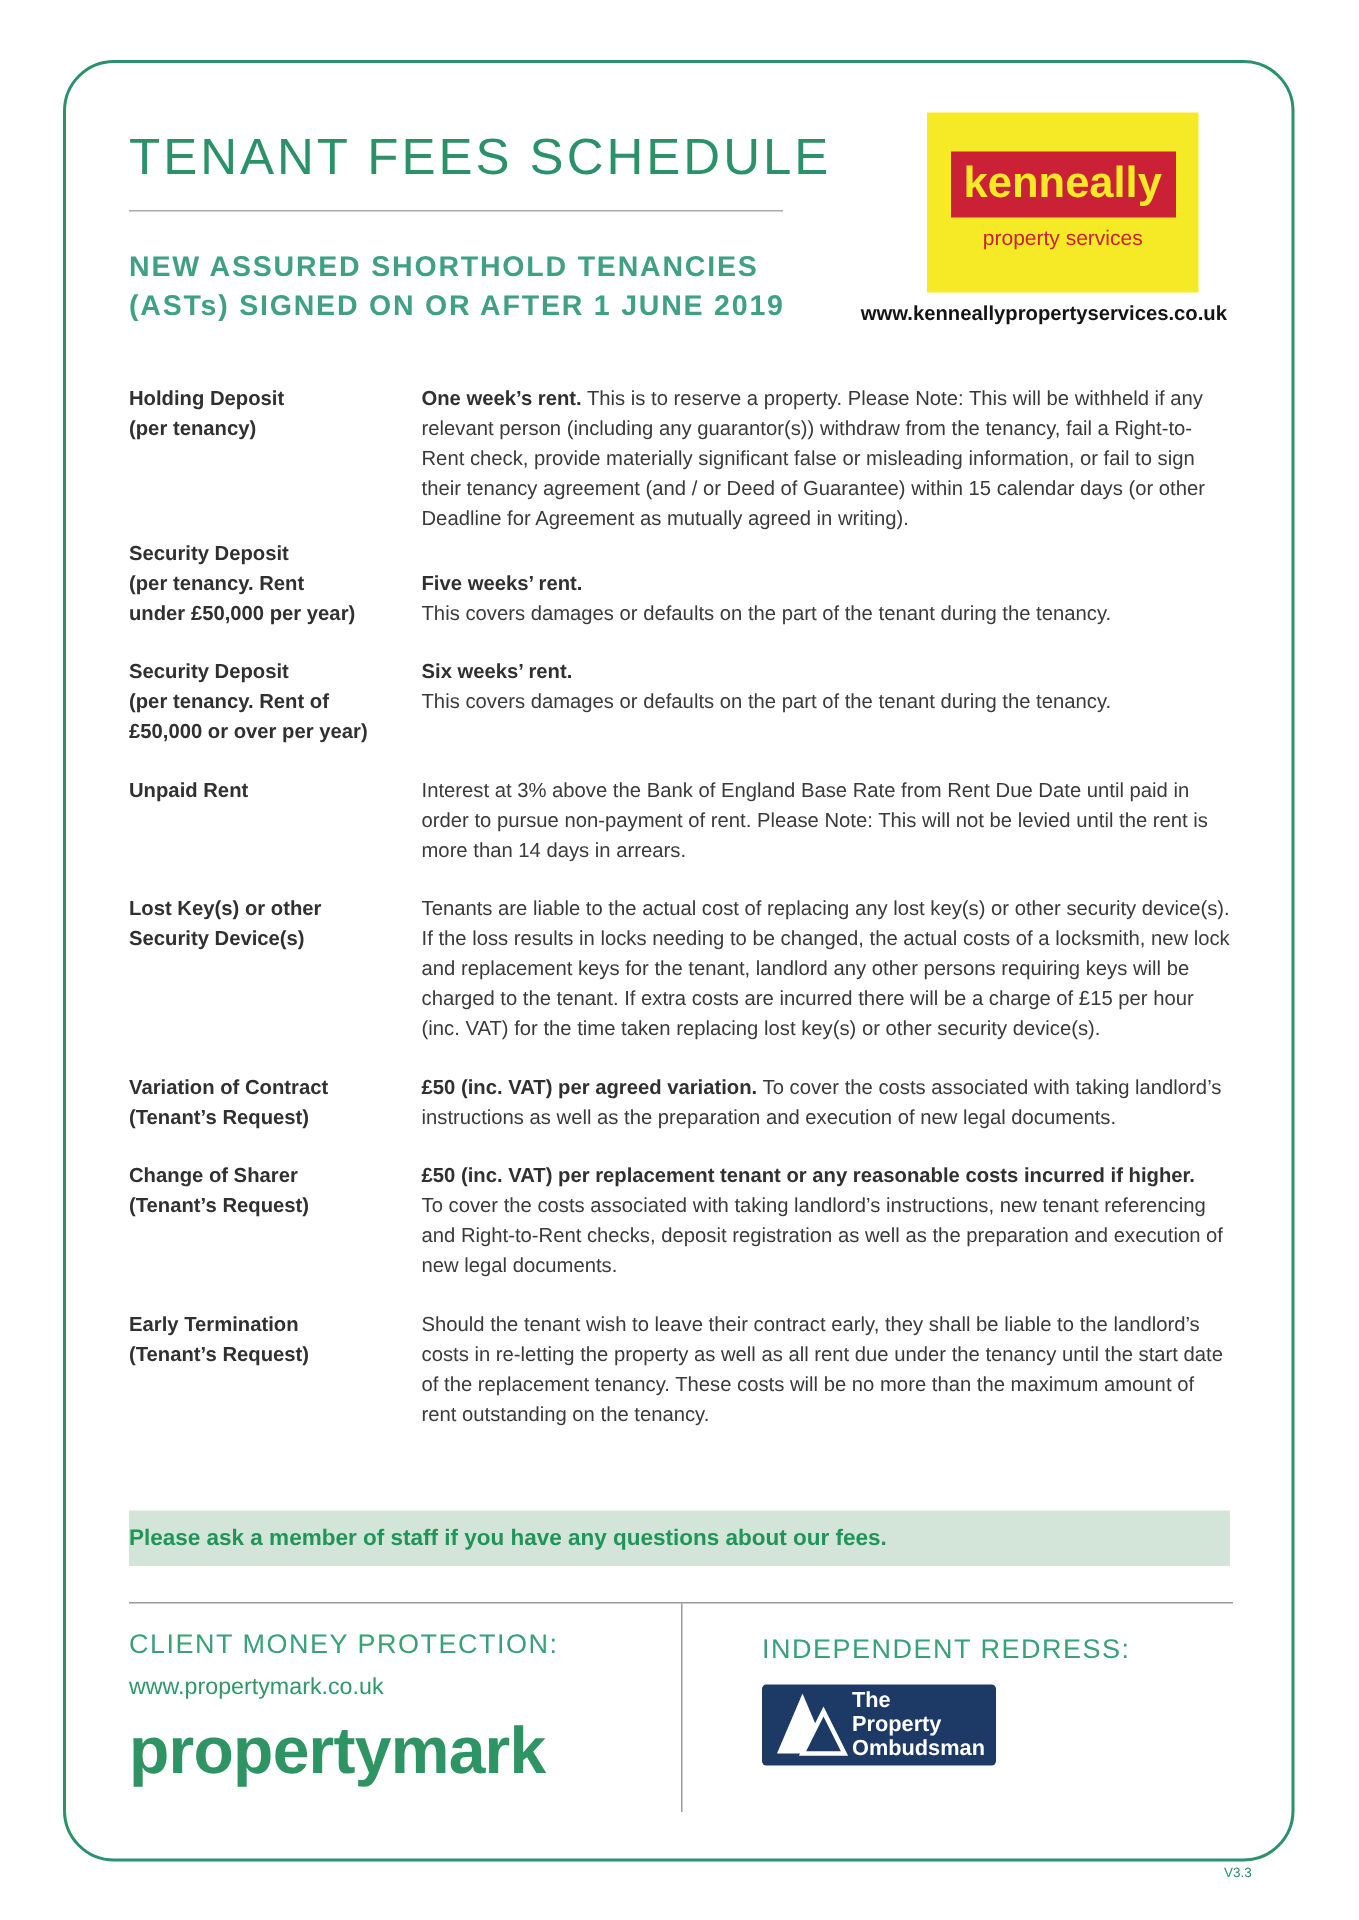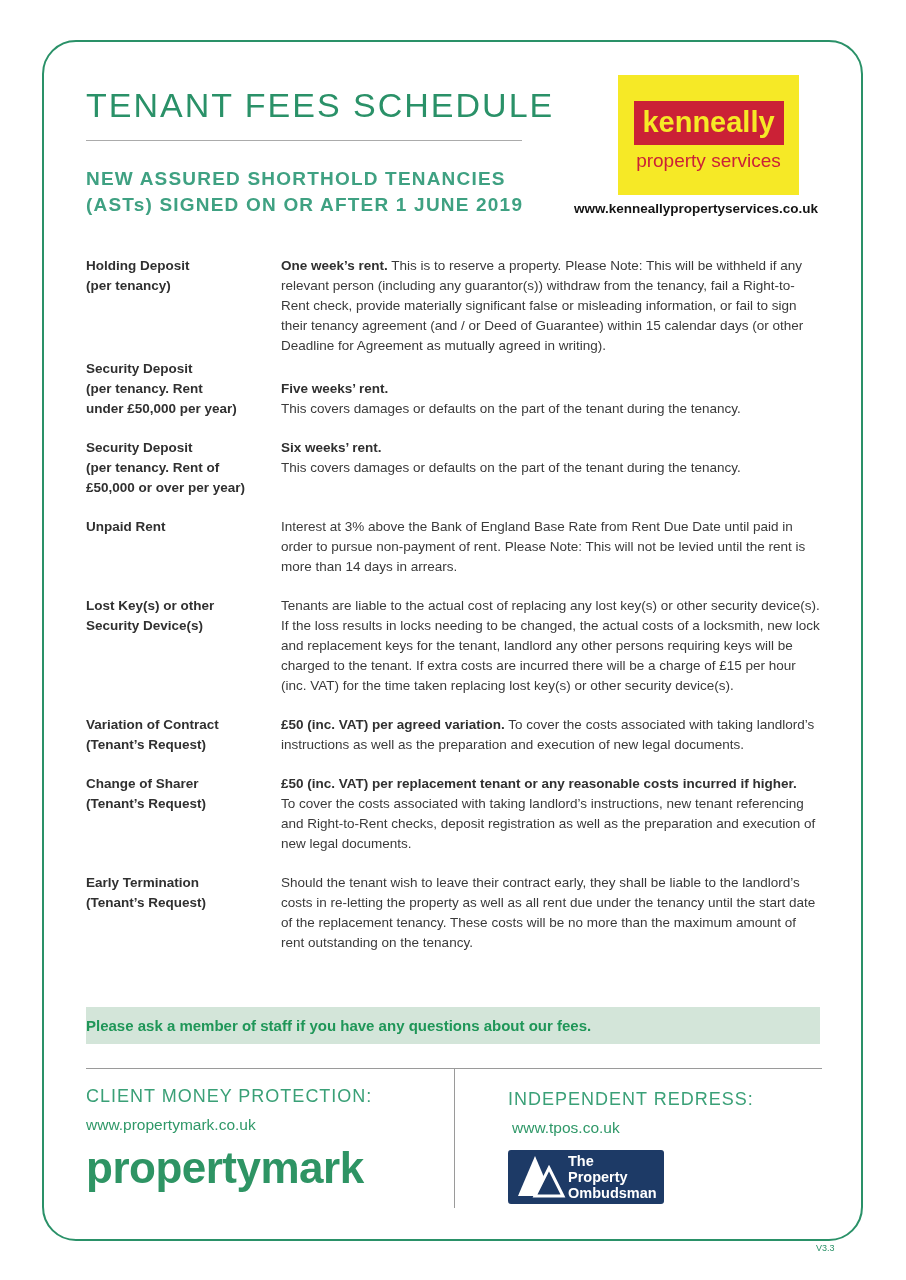--- a/index.html
+++ b/index.html
@@ -32,21 +32,21 @@
   .kenneally-logo {
     position:absolute; left:618px; top:75px; width:181px; height:120px;
     background:#f6e926; text-align:center;
   }
   .kenneally-redbox {
     margin:26px auto 0 auto; width:150px; height:44px;
     background:#cb2136; color:#f6e926;
     font-size:29px; font-weight:700; line-height:42px; text-align:center;
   }
   .kenneally-tagline {
-    margin-top:5px; color:#cb2136; font-size:19px;
+    margin-top:5px; color:#cb2136; font-size:14px;
   }
   .kenneally-site {
     position:absolute; top:201px; right:88px;
     font-size:13.5px; font-weight:bold; color:#141414;
   }
 
   
   .fees { position:absolute; left:86px; top:256px; width:734px; }
   .fee-row { display:flex; margin-bottom:19px; }
   .fee-row.tight { margin-bottom:3px; }
@@ -196,21 +196,20 @@
   <div class="footer-divider"></div>
 
   <div class="footer-col-left">
     <div class="footer-heading">CLIENT MONEY PROTECTION:</div>
     <div class="footer-url">www.propertymark.co.uk</div>
     <div class="propertymark-logo">propertymark</div>
   </div>
 
   <div class="footer-col-right">
     <div class="footer-heading">INDEPENDENT REDRESS:</div>
-    <div class="footer-url">www.tpos.co.uk</div>
     <div class="tpo-logo">
       <span class="tpo-icon">
         <svg viewBox="0 0 52 46" width="52" height="46">
           <polygon points="19,2 36,42 2,42" fill="#ffffff"></polygon>
           <polygon points="33,14 47,42 19,42" fill="#1d3a66" stroke="#ffffff" stroke-width="3"></polygon>
         </svg>
       </span>
       <span class="tpo-text">The Property
 Ombudsman</span>
     </div>

